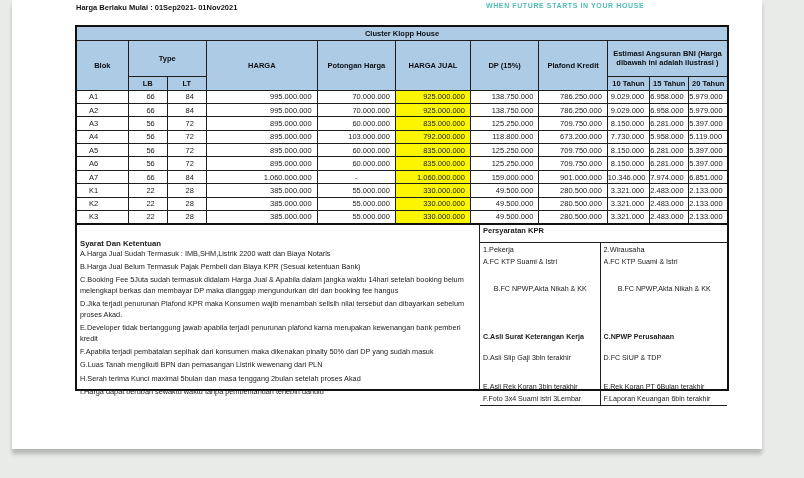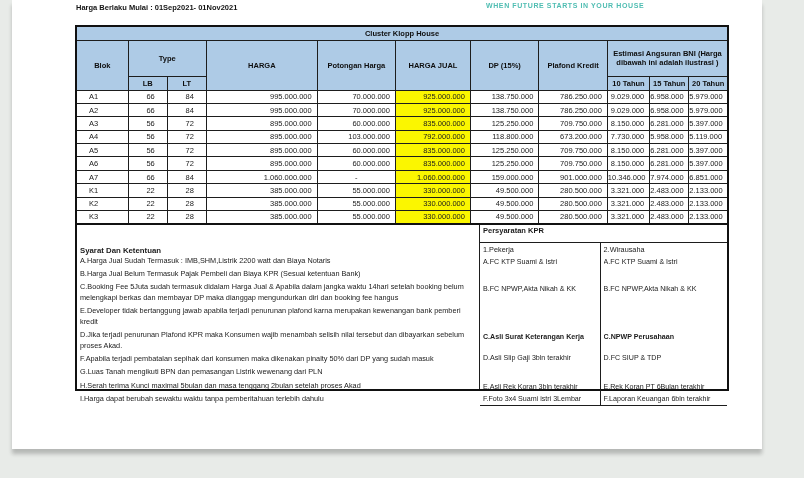--- a/index.html
+++ b/index.html
@@ -26,33 +26,33 @@
   .hdr-main th.wrap { white-space:normal; line-height:9px; padding:0 3px; }
   .hdr-sub th { height:14px; font-size:8px;margin-top:43px; }
   tbody td { height:13.4px; background:#fff; }
   td.c-blok { text-align:left; padding-left:12px; }
   td.c-num { text-align:right; padding-right:5px; }
   td.c-lbt { padding-right:12px; }
   td.c-hl { background:var(--hl,#fcf800); }
   td.c-dash { text-align:center; padding-right:0; }
 
   .terms { display:flex; width:654px; height:166px; border:2px solid #111; border-top:none; background:#fff; }
-  .terms-left { width:62%; border-right:1px solid #1d1d1d; padding:20px 4px 0 3px; }
+  .terms-left { width:62%; border-right:1px solid #1d1d1d; padding:13px 4px 0 3px; }
   .terms-left .sec-title { font-size:7.8px; font-weight:bold; line-height:11px; }
   .terms-left .t-item { font-size:7.3px; line-height:10.8px; margin-bottom:2.4px; }
 
   .terms-right { width:38%; display:flex; flex-direction:column; }
   .kpr-header { height:13px; border-bottom:1px solid #1d1d1d; font-size:7.5px; font-weight:bold; padding:1px 0 16px 3px; }
   .kpr-cols { flex:1; display:flex; }
   .kpr-col { width:48.4%; padding:1px 2px 0 3px; }
   .kpr-col + .kpr-col { width:51.6%; border-left:1px solid #1d1d1d; }
   .kpr-col .k-title { font-size:7.3px; line-height:11px; }
   .kpr-col .k-item { font-size:7.1px; line-height:10.5px; white-space:nowrap; overflow:hidden; }
   .kpr-col .k-item:nth-child(2) { margin-top:2px; }
-  .kpr-col .k-item:nth-child(3) { margin-top:17px; }
+  .kpr-col .k-item:nth-child(3) { margin-top:17px;text-align:center; }
   .kpr-col .k-item:nth-child(4) { margin-top:37px;font-weight:bold; }
   .kpr-col .k-item:nth-child(5) { margin-top:11px; }
   .kpr-col .k-item:nth-child(6) { margin-top:18px; }
   .kpr-col .k-item:nth-child(7) { margin-top:2px; }
   .kpr-empty { height:16px; border-top:1px solid #1d1d1d; position:relative; }
   .kpr-empty::after { content:""; position:absolute; left:48.4%; top:0; bottom:0; width:1px; background:#1d1d1d; }
 </style>
 </head>
 <body>
 
@@ -233,22 +233,22 @@
         </tbody>
     </table>
 
     <div class="terms">
       <div class="terms-left">
         <div class="sec-title">Syarat Dan Ketentuan</div>
         <div id="syarat-list">
             <div class="t-item">A.Harga Jual Sudah Termasuk : IMB,SHM,Listrik 2200 watt dan Biaya Notaris</div>
             <div class="t-item">B.Harga Jual Belum Termasuk Pajak Pembeli dan Biaya KPR (Sesuai ketentuan Bank)</div>
             <div class="t-item">C.Booking Fee 5Juta sudah termasuk didalam Harga Jual &amp; Apabila dalam jangka waktu 14hari setelah booking belum melengkapi berkas dan membayar  DP maka dianggap mengundurkan diri dan booking fee hangus</div>
+            <div class="t-item">D.Jika terjadi penurunan Plafond KPR maka Konsumen wajib menambah selisih nilai tersebut dan dibayarkan sebelum proses Akad.</div>
             <div class="t-item">E.Developer tidak bertanggung jawab apabila terjadi penurunan plafond karna merupakan kewenangan bank pemberi kredit</div>
-            <div class="t-item">D.Jika terjadi penurunan Plafond KPR maka Konsumen wajib menambah selisih nilai tersebut dan dibayarkan sebelum proses Akad.</div>
             <div class="t-item">F.Apabila terjadi pembatalan sepihak dari konsumen maka dikenakan pinalty 50% dari DP yang sudah masuk</div>
             <div class="t-item">G.Luas Tanah mengikuti BPN dan pemasangan Listrik wewenang dari PLN</div>
             <div class="t-item">H.Serah terima Kunci maximal 5bulan dan masa tenggang 2bulan setelah proses Akad</div>
             <div class="t-item">I.Harga dapat berubah sewaktu waktu tanpa pemberitahuan terlebih dahulu</div>
           </div>
       </div>
       <div class="terms-right">
         <div class="kpr-header">Persyaratan KPR</div>
         <div class="kpr-cols">
           <div class="kpr-col" id="kpr-col1">

